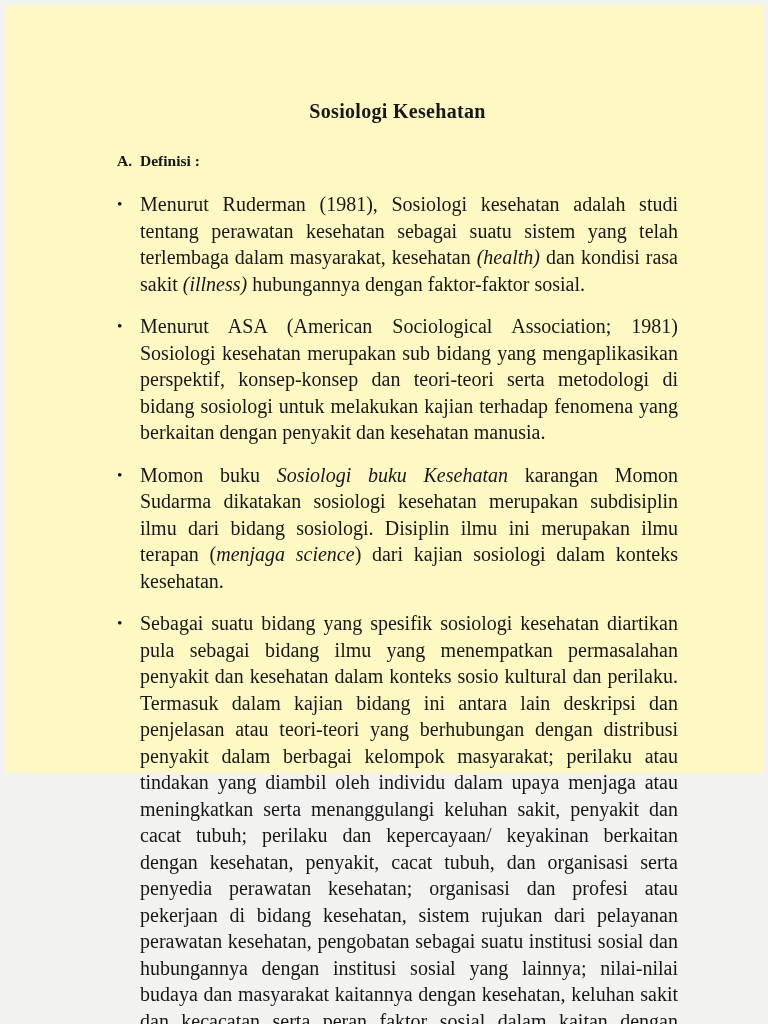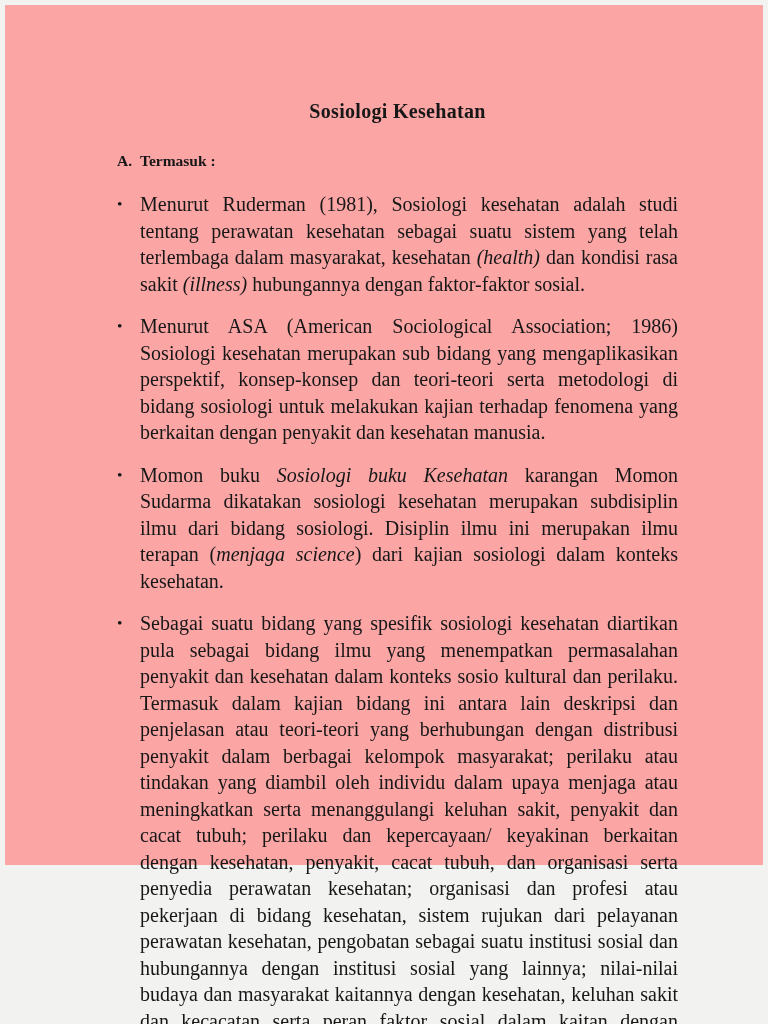--- a/index.html
+++ b/index.html
@@ -10,22 +10,22 @@
     font-family: "Liberation Serif", "DejaVu Serif", serif;
     color: #171717;
     position: relative;
     overflow: hidden;
   }
   .doc-page {
     position: absolute;
     left: 5px;
     top: 5px;
     width: 758px;
-    height: 860px;
-    background: #fca5a5;
+    height: 768px;
+    background: #fef9c3;
     box-sizing: border-box;
     padding: 93px 85px 28px 112px;
   }
   .doc-title {
     margin: 0;
     font-size: 20px;
     font-weight: bold;
     text-align: center;
     line-height: 26px;
     letter-spacing: 0.3px;
@@ -67,24 +67,24 @@
     line-height: 26px;
   }
 </style>
 </head>
 <body>
 
 <div class="doc-page">
   <h1 class="doc-title">Sosiologi Kesehatan</h1>
 
   <div class="section-heading">
-    <span class="marker">A.</span><span>Termasuk :</span>
+    <span class="marker">A.</span><span>Definisi :</span>
   </div>
 
   <ul class="bullet-list">
       <li class="bullet-item"><span>Menurut Ruderman (1981), Sosiologi kesehatan adalah studi tentang perawatan kesehatan sebagai suatu sistem yang telah terlembaga dalam masyarakat, kesehatan </span><span class="it">(health)</span><span> dan kondisi rasa sakit </span><span class="it">(illness)</span><span> hubungannya dengan faktor-faktor sosial.</span></li>
-      <li class="bullet-item"><span>Menurut ASA (American Sociological Association; 1986) Sosiologi kesehatan merupakan sub bidang yang mengaplikasikan perspektif, konsep-konsep dan teori-teori serta metodologi di bidang sosiologi untuk melakukan kajian terhadap fenomena yang berkaitan dengan penyakit dan kesehatan manusia.</span></li>
+      <li class="bullet-item"><span>Menurut ASA (American Sociological Association; 1981) Sosiologi kesehatan merupakan sub bidang yang mengaplikasikan perspektif, konsep-konsep dan teori-teori serta metodologi di bidang sosiologi untuk melakukan kajian terhadap fenomena yang berkaitan dengan penyakit dan kesehatan manusia.</span></li>
       <li class="bullet-item"><span>Momon buku </span><span class="it">Sosiologi buku Kesehatan</span><span> karangan Momon Sudarma dikatakan sosiologi kesehatan merupakan subdisiplin ilmu dari bidang sosiologi. Disiplin ilmu ini merupakan ilmu terapan (</span><span class="it">menjaga science</span><span>) dari kajian sosiologi dalam konteks kesehatan.</span></li>
       <li class="bullet-item"><span>Sebagai suatu bidang yang spesifik sosiologi kesehatan diartikan pula sebagai bidang ilmu yang menempatkan permasalahan penyakit dan kesehatan dalam konteks sosio kultural dan perilaku. Termasuk dalam kajian bidang ini antara lain deskripsi dan penjelasan atau teori-teori yang berhubungan dengan distribusi penyakit dalam berbagai kelompok masyarakat; perilaku atau tindakan yang diambil oleh individu dalam upaya menjaga atau meningkatkan serta menanggulangi keluhan sakit, penyakit dan cacat tubuh; perilaku dan kepercayaan/ keyakinan berkaitan dengan kesehatan, penyakit, cacat tubuh, dan organisasi serta penyedia perawatan kesehatan; organisasi dan profesi atau pekerjaan di bidang kesehatan, sistem rujukan dari pelayanan perawatan kesehatan, pengobatan sebagai suatu institusi sosial dan hubungannya dengan institusi sosial yang lainnya; nilai-nilai budaya dan masyarakat kaitannya dengan kesehatan, keluhan sakit dan kecacatan serta peran faktor sosial dalam kaitan dengan penyakit, khususnya ketidakteraturan emosi dan persoalan stress yang dikaitkan dengan penyakit. </span><span class="bd">(Sumber :  http://alhada-fisip11.web.unair.ac.id)</span></li>
     </ul>
 
   <p class="closing">Kesimpulan :</p>
 </div>
 
 </body></html>

